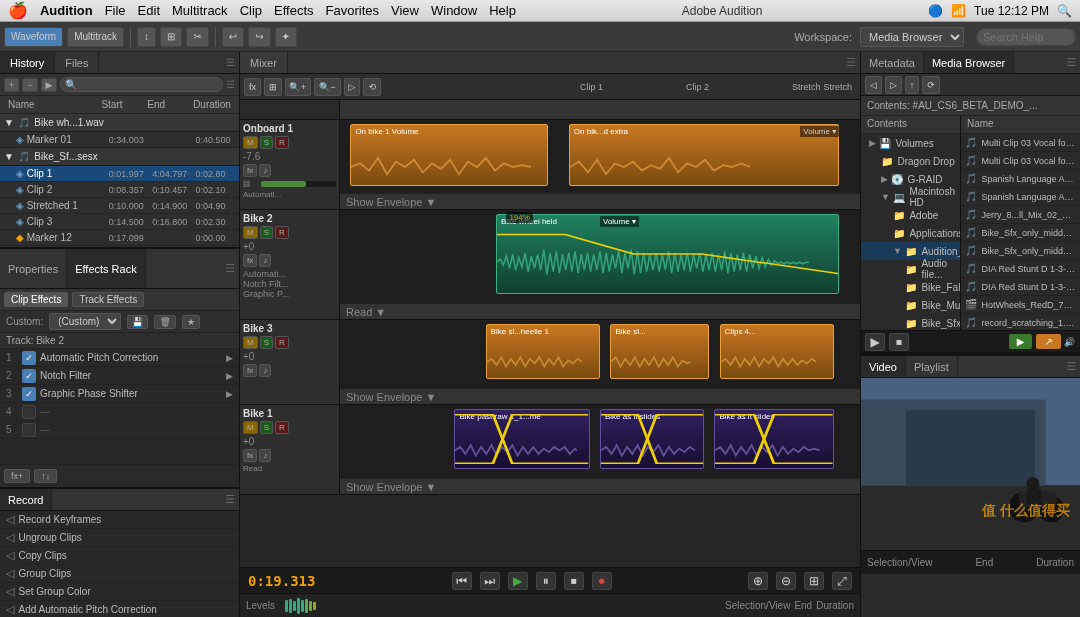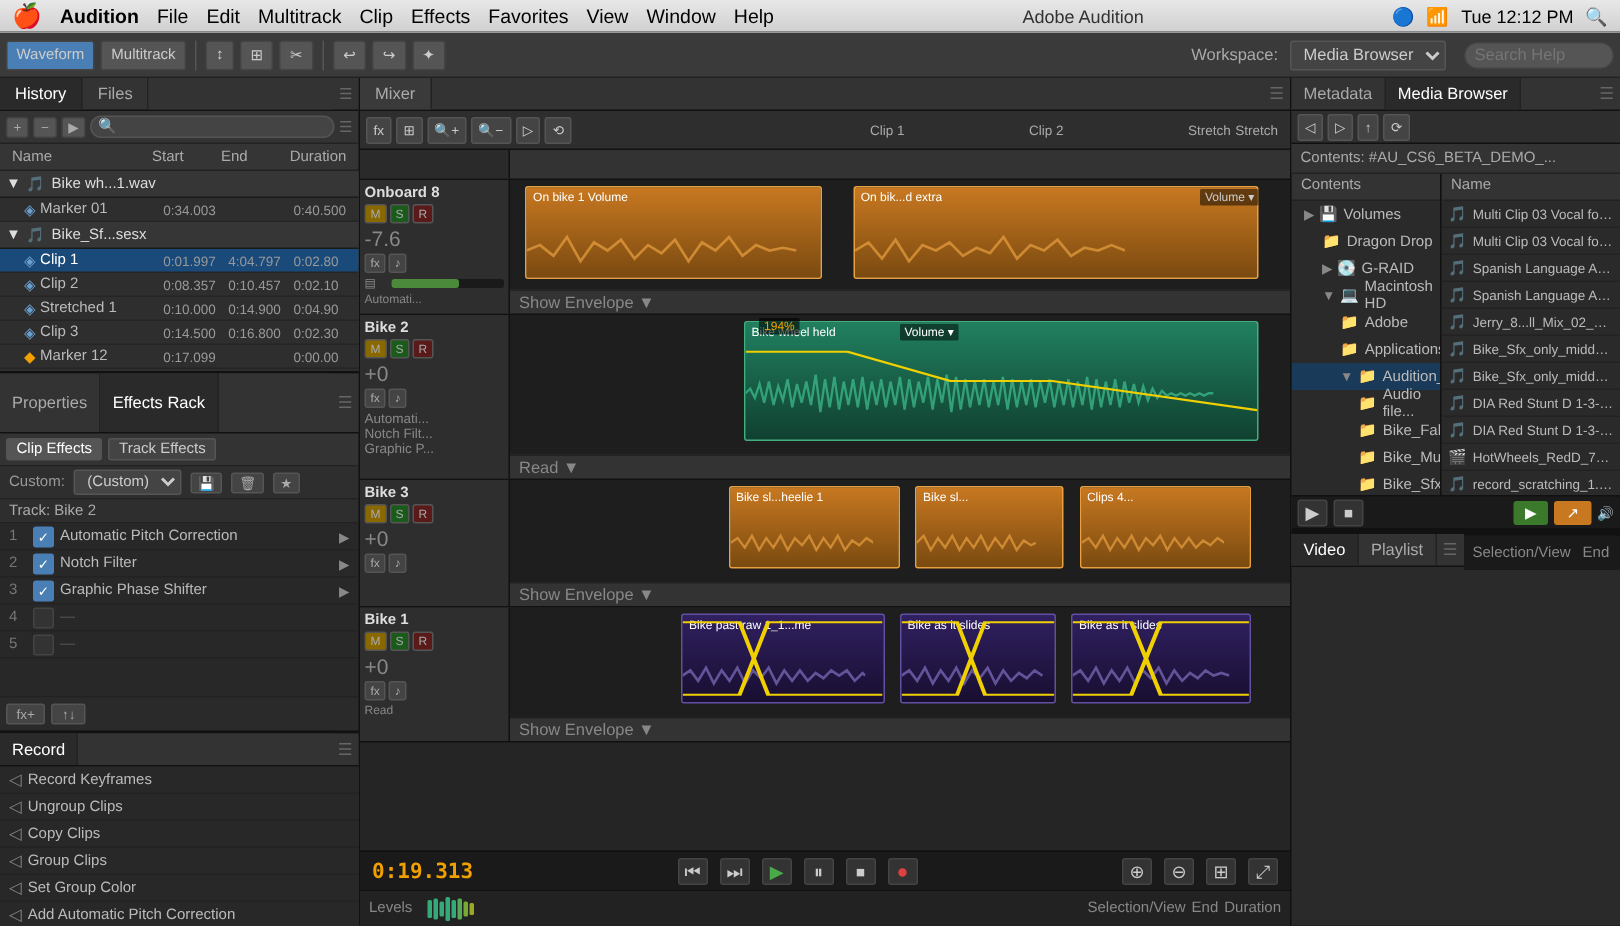--- a/index.html
+++ b/index.html
@@ -356,21 +356,21 @@
       display: flex; gap: 2px; margin-bottom: 2px;
     }
     .tc-btn {
       background: #444; border: 1px solid #555; color: #aaa;
       font-size: 8px; padding: 1px 3px; border-radius: 2px; cursor: pointer;
     }
     .tc-btn.m { background: #8a6800; }
     .tc-btn.s { background: #1a5a1a; }
     .tc-btn.r { background: #5a1a1a; }
     .track-vol {
-      font-size: 14px; color: #888; margin-bottom: 2px;
+      font-size: 10px; color: #888; margin-bottom: 2px;
     }
     .fader-row {
       display: flex; align-items: center; gap: 2px;
     }
     .fader-label { color: #888; font-size: 8px; width: 16px; }
     .fader-bar {
       flex: 1; height: 6px; background: #1a1a1a;
       border-radius: 2px; position: relative;
     }
     .fader-fill {
@@ -530,21 +530,21 @@
     }
     #right-files-label {
       font-size: 10px; color: #aaa; padding: 2px 6px;
       background: #333; border-bottom: 1px solid #222; height: 18px;
     }
 
     
     #video-panel {
       height: 220px;
       display: flex;
-      flex-direction: row;
+      flex-direction: column;
       border-top: 2px solid #111;
       text-align: right;
     }
     #video-tabs {
       display: flex; height: 22px;
       background: #333; border-bottom: 1px solid #111;
     }
     .video-tab {
       padding: 0 8px; display: flex; align-items: center;
       font-size: 11px; color: #aaa; cursor: pointer;
@@ -840,21 +840,21 @@
 
     <div id="timeline-ruler">
       <div style="width:100px;height:100%;background:#2a2a2a;display:inline-block;border-right:1px solid #111;"></div>
       
     </div>
 
     <div id="tracks-area">
 
       <div class="track-row" style="height:90px;">
         <div class="track-header">
-          <div class="track-name">Onboard 8</div>
+          <div class="track-name">Onboard 1</div>
           <div class="track-controls">
             <button class="tc-btn m">M</button>
             <button class="tc-btn s">S</button>
             <button class="tc-btn r">R</button>
           </div>
           <div class="track-vol">
             <span>-7.6</span>
           </div>
           <div style="display:flex;gap:2px;flex-wrap:wrap;">
             <button class="tc-btn" style="font-size:8px;">fx</button>

